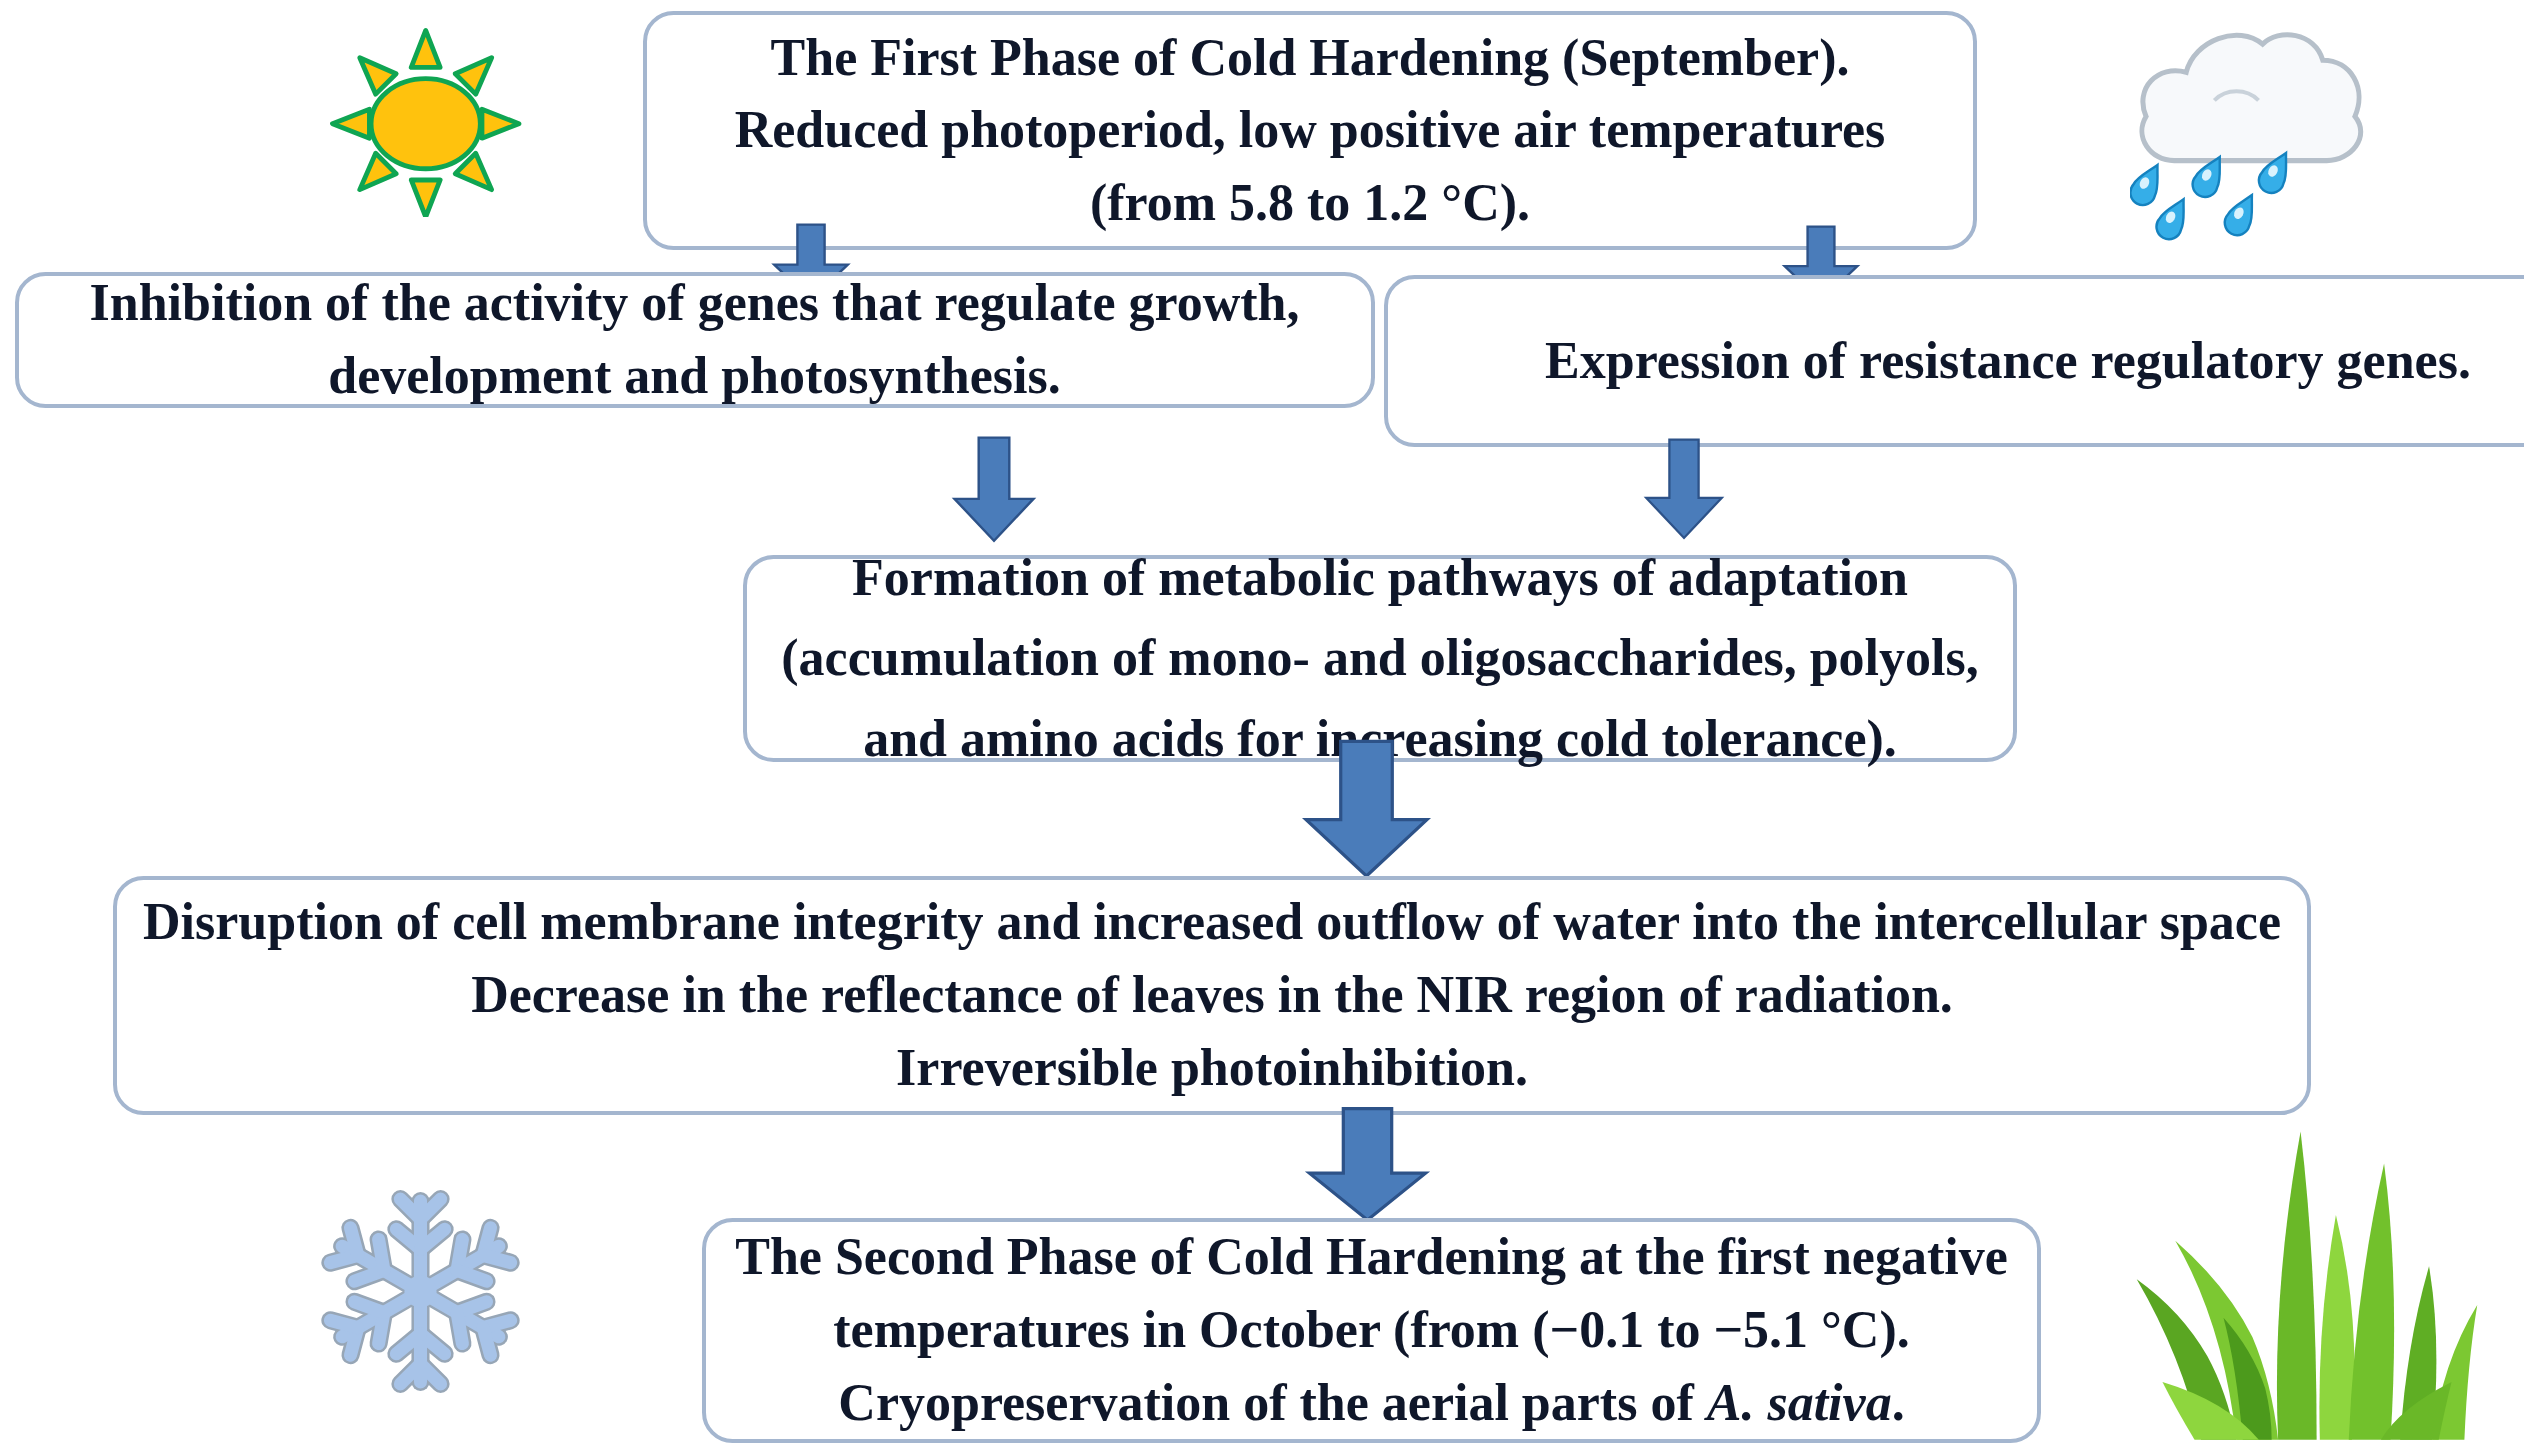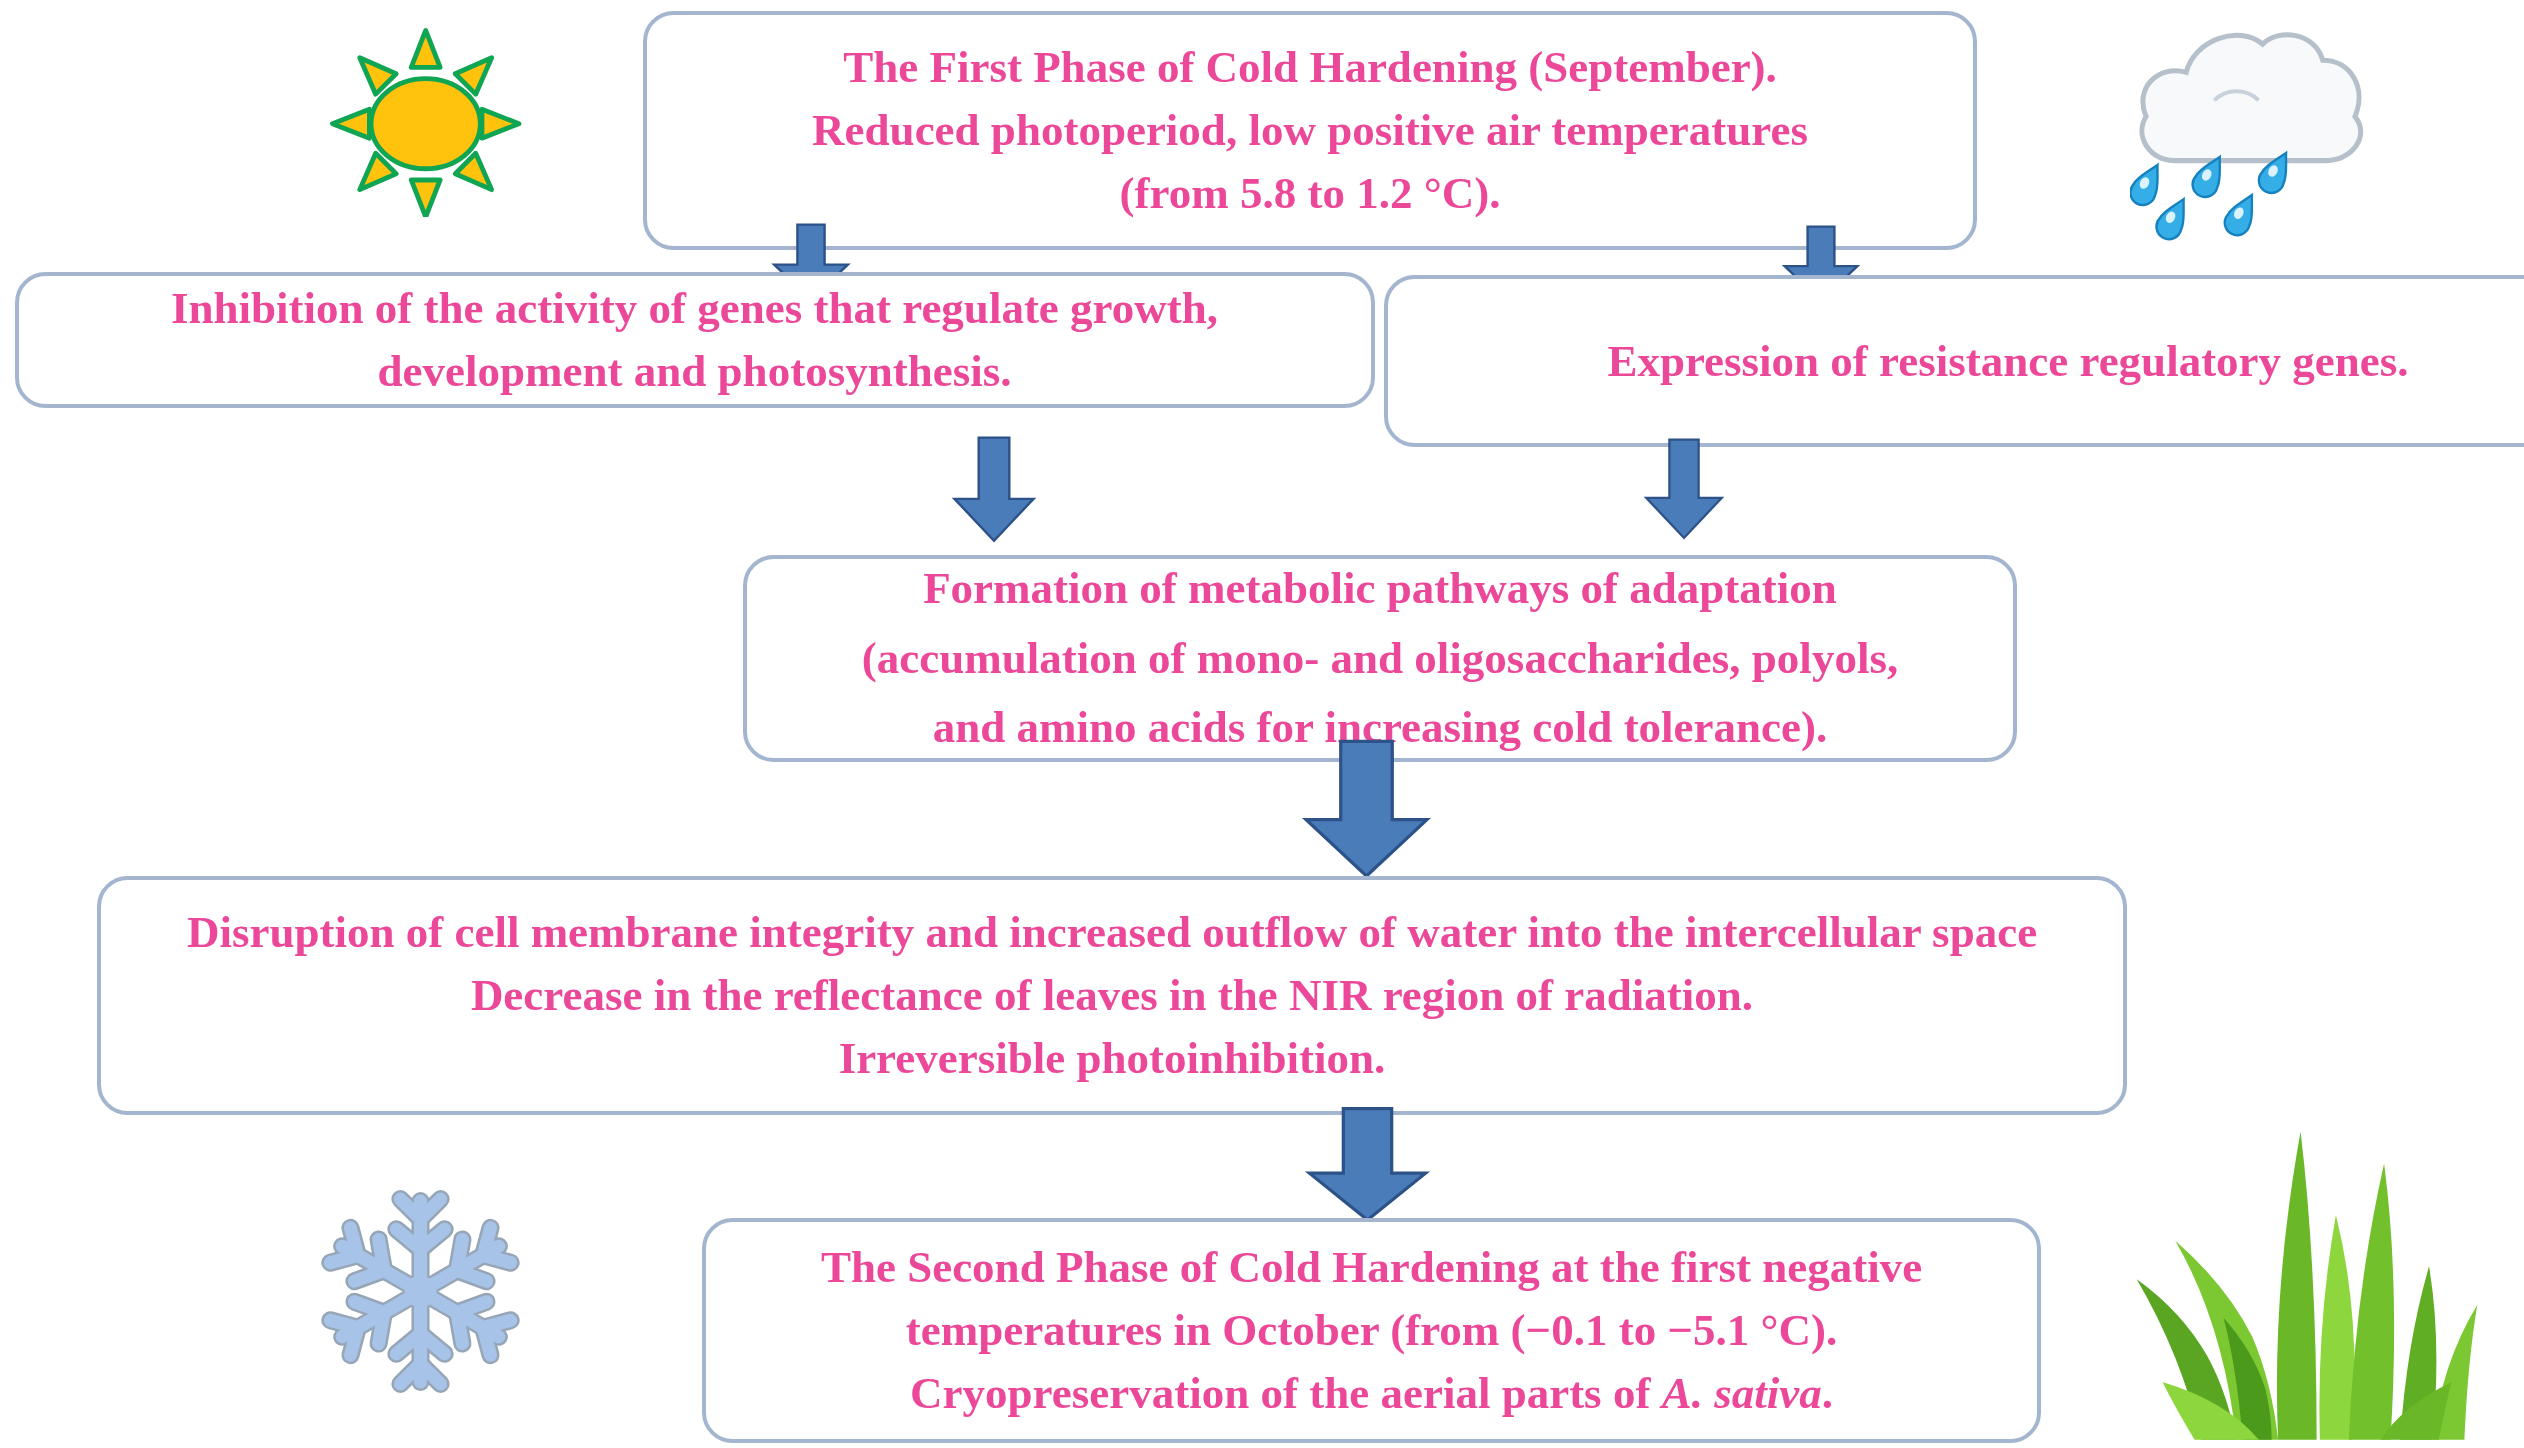--- a/index.html
+++ b/index.html
@@ -1,28 +1,28 @@
 <!DOCTYPE html>
 <html style="font-size:13px"><head>
 <meta charset="utf-8">
 <style>
   html,body{margin:0;padding:0;background:#ffffff;}
   .canvas{position:relative;width:2525px;height:1449px;background:#ffffff;overflow:hidden;
           font-family:"Liberation Serif", serif;}
   .box{position:absolute;box-sizing:border-box;background:#ffffff;
        border:4.8px solid #a4b6cf;border-radius:30.5px;
        display:flex;flex-direction:column;justify-content:center;align-items:center;
-       text-align:center;font-weight:bold;color:#ec4899;
-       font-size:45px;line-height:1.4;padding:6.4px 22.5px;}
+       text-align:center;font-weight:bold;color:#0f172a;
+       font-size:52px;line-height:1.4;padding:6.4px 22.5px;}
   .box .line{white-space:nowrap;}
   .box-phase1     {left:643px;  top:11.3px;   width:1334px; height:239px;}
   .box-inhibition {left:14.5px;   top:272px;  width:1360px; height:136px;}
   .box-expression {left:1384px; top:275px;  width:1248px; height:172px;}
   .box-metabolic  {left:743px;  top:543px;  width:1274px; height:207px; line-height:1.55;margin-top:12px;}
-  .box-disruption {left:97px;  top:876px; width:2030px; height:239px;}
+  .box-disruption {left:113px;  top:876px; width:2198px; height:239px;}
   .box-phase2     {left:702px;  top:1218px; width:1339px; height:225px;}
   .it{font-style:italic;}
   .arrow{position:absolute;}
   .icon{position:absolute;}
 </style>
 </head>
 <body>
 
 <div class="canvas">
 

